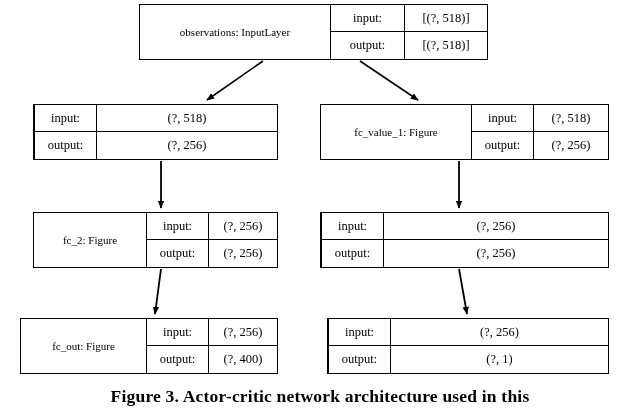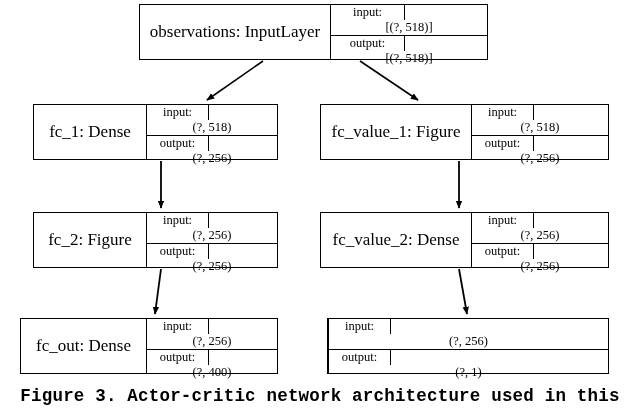--- a/index.html
+++ b/index.html
@@ -34,34 +34,34 @@
     flex-direction: row;
     align-items: stretch;
   }
   .node .name-cell {
     display: flex;
     align-items: center;
     justify-content: center;
     box-sizing: border-box;
     padding: 0 6px;
     text-align: center;
-    font-size: 17px;
+    font-size: 11px;
     line-height: 1.1;
     white-space: nowrap;
   }
   .node .io-table {
     display: flex;
     flex-direction: column;
     flex: 1 1 auto;
     border-left: 1.6px solid #000;
     box-sizing: border-box;
   }
   .node .io-row {
     display: flex;
-    flex-direction: column;
+    flex-direction: row;
     flex: 1 1 50%;
     box-sizing: border-box;
   }
   .node .io-row.top {
     border-bottom: 1.4px solid #000;
   }
   .node .io-label {
     display: flex;
     align-items: center;
     justify-content: center;
@@ -118,21 +118,21 @@
     pointer-events: none;
   }
 
   
   #caption {
     position: absolute;
     left: 0;
     top: 386px;
     width: 640px;
     text-align: center;
-    font-family: Liberation Mono, monospace;
+    font-family: Liberation Serif, serif;
     font-weight: bold;
     font-size: 17.5px;
     letter-spacing: 0.2px;
     white-space: nowrap;
     overflow: hidden;
   }
 </style>
 </head>
 <body>
 
@@ -166,21 +166,20 @@
         <div class="io-value">[(?, 518)]</div>
       </div>
       <div class="io-row">
         <div class="io-label">output:</div>
         <div class="io-value">[(?, 518)]</div>
       </div>
     </div>
   </div>
 
   <div class="node" id="node-fc1">
-    <div class="name-cell">fc_1: Dense</div>
     <div class="io-table">
       <div class="io-row top">
         <div class="io-label">input:</div>
         <div class="io-value">(?, 518)</div>
       </div>
       <div class="io-row">
         <div class="io-label">output:</div>
         <div class="io-value">(?, 256)</div>
       </div>
     </div>
@@ -208,35 +207,34 @@
         <div class="io-value">(?, 256)</div>
       </div>
       <div class="io-row">
         <div class="io-label">output:</div>
         <div class="io-value">(?, 256)</div>
       </div>
     </div>
   </div>
 
   <div class="node" id="node-fcvalue2">
-    <div class="name-cell">fc_value_2: Dense</div>
     <div class="io-table">
       <div class="io-row top">
         <div class="io-label">input:</div>
         <div class="io-value">(?, 256)</div>
       </div>
       <div class="io-row">
         <div class="io-label">output:</div>
         <div class="io-value">(?, 256)</div>
       </div>
     </div>
   </div>
 
   <div class="node" id="node-fcout">
-    <div class="name-cell">fc_out: Dense</div>
+    <div class="name-cell">fc_out: Figure</div>
     <div class="io-table">
       <div class="io-row top">
         <div class="io-label">input:</div>
         <div class="io-value">(?, 256)</div>
       </div>
       <div class="io-row">
         <div class="io-label">output:</div>
         <div class="io-value">(?, 400)</div>
       </div>
     </div>

